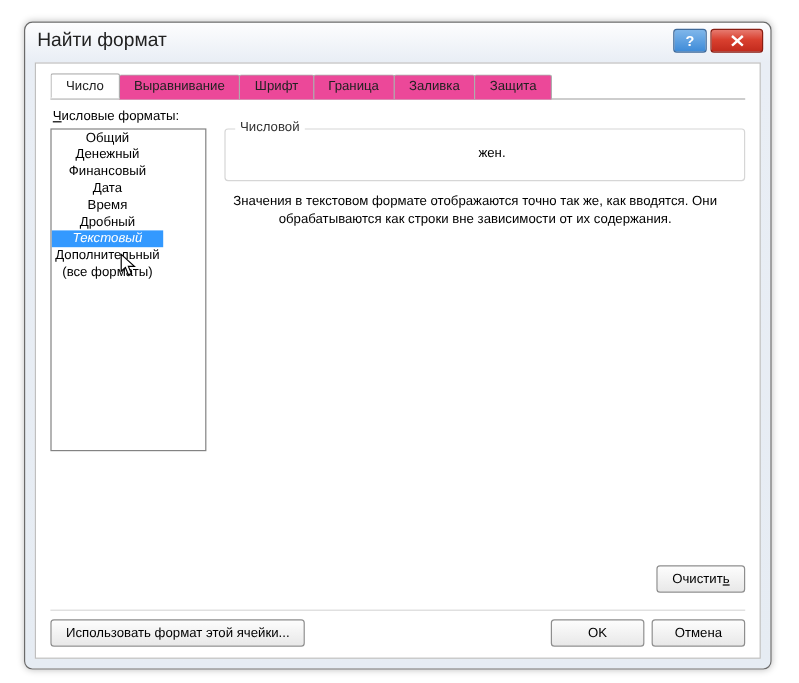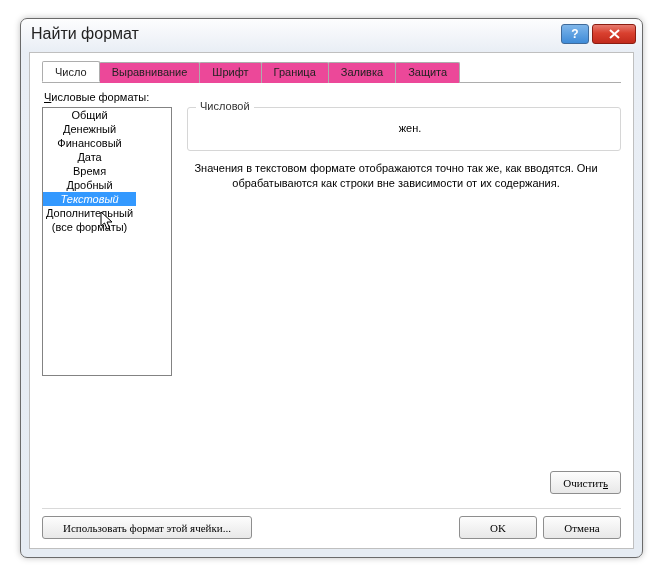--- a/index.html
+++ b/index.html
@@ -176,21 +176,20 @@
     padding: 0 12px;
     border:1px solid #8e8e8e;
     border-radius:3px;
     background:linear-gradient(#fdfdfd,#e8e8e8);
     font-size:11px;
     cursor:pointer;
     display:inline-flex;
     align-items:center;
     justify-content:center;
     min-width:70px;
-    font-family:Liberation Serif, serif;
   }
   .footer .spacer{flex:1;}
   .cursor{
     position:absolute;
     left:79px; top:192px;
     width:14px;height:20px;
     pointer-events:none;
     z-index:100;
   }
   .underline{text-decoration:underline;}

